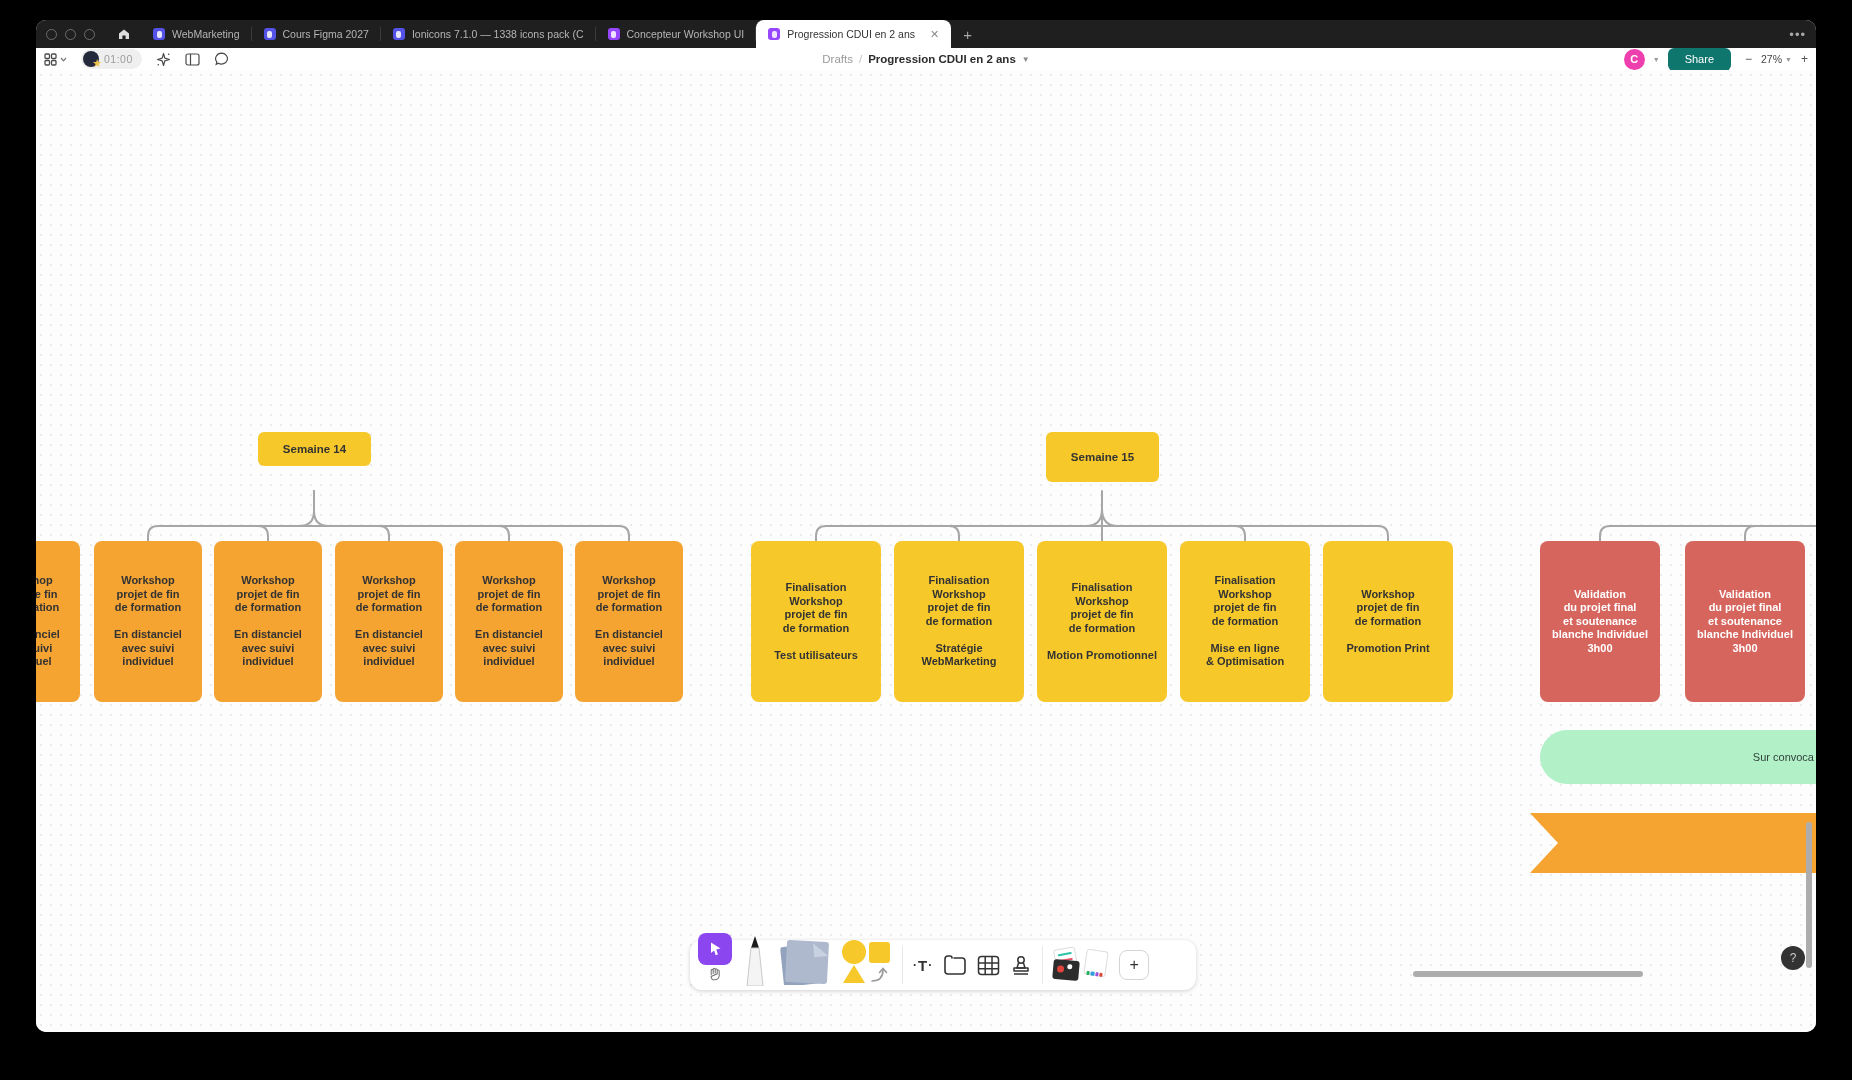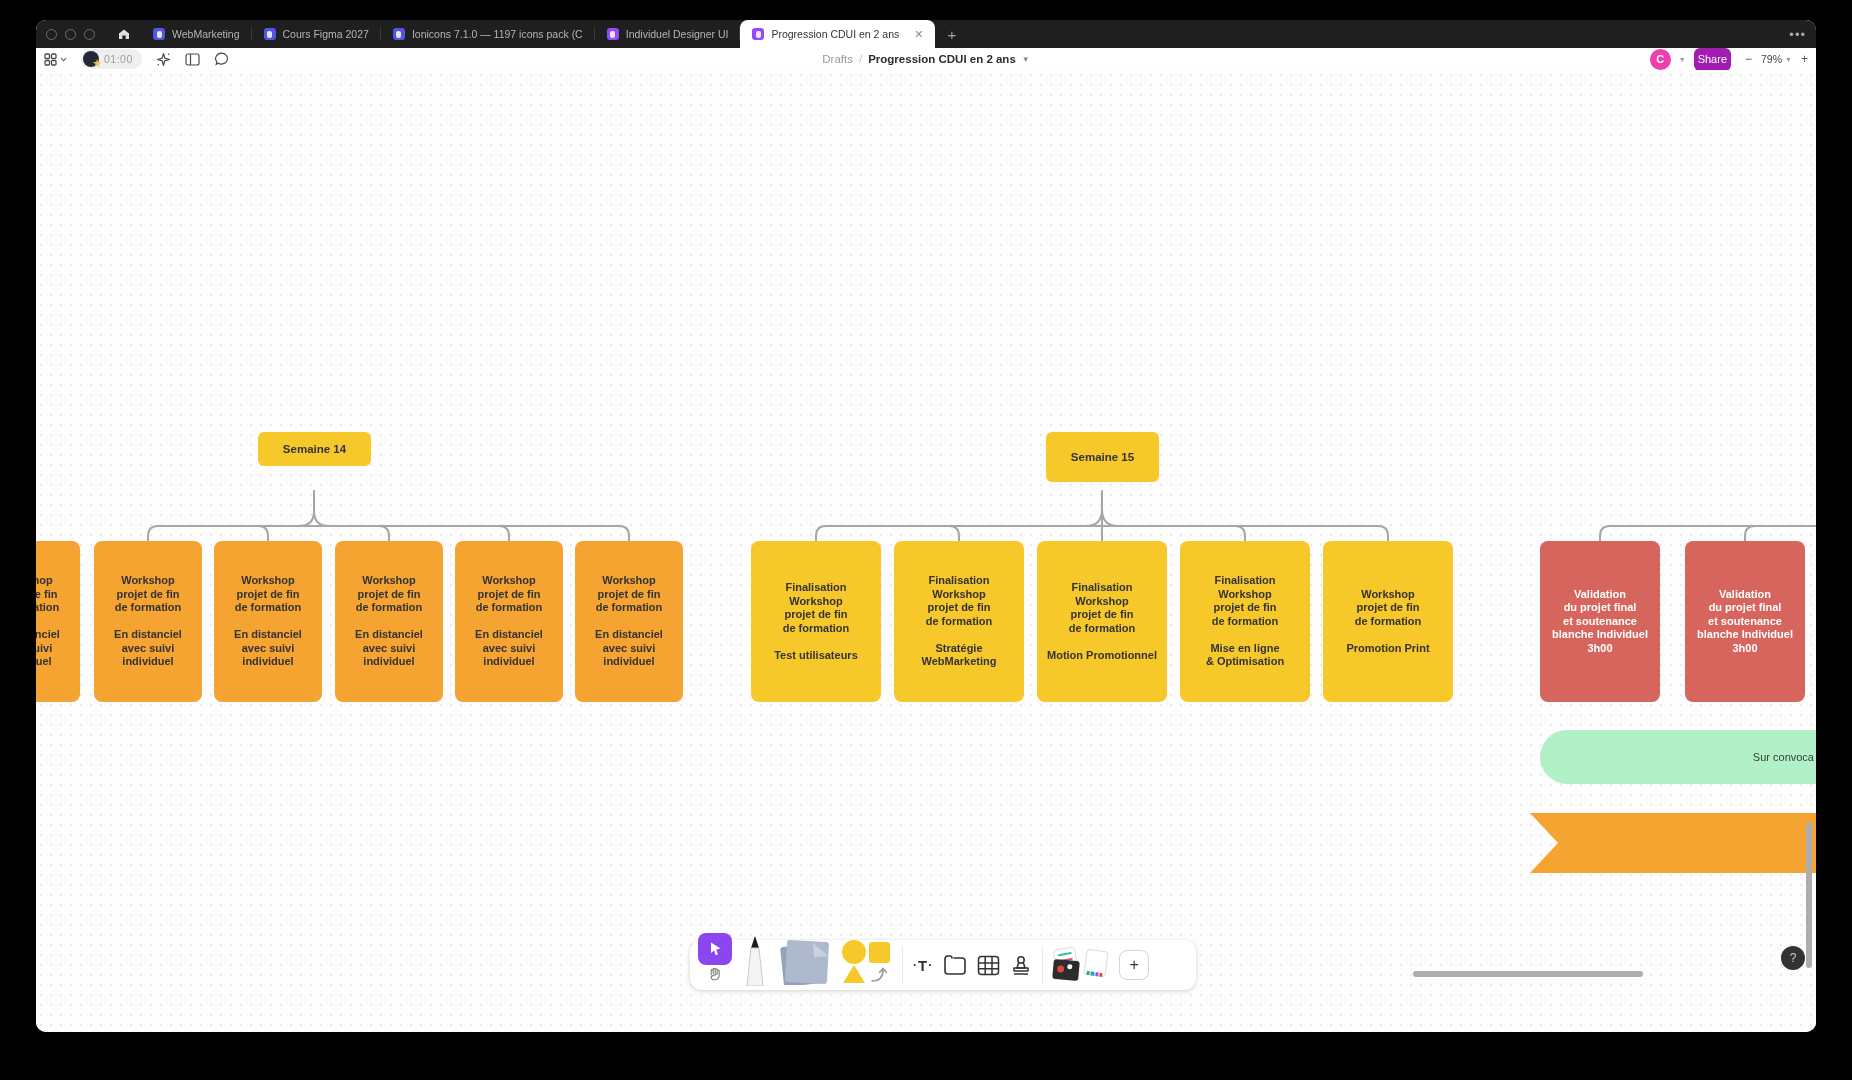--- a/index.html
+++ b/index.html
@@ -34,21 +34,21 @@
   .timer em { font-style:normal; color:#9b9b9b; font-size:10.5px; letter-spacing:.5px; }
   .tb-ic { color:#4a4a4a; display:flex; align-items:center; }
   .breadcrumb { position:absolute; left:50%; transform:translateX(-50%); top:0; height:22px; display:flex; align-items:center; gap:6px; font-size:11.5px; white-space:nowrap; }
   .breadcrumb .folder { color:#9a9a9a; }
   .breadcrumb .sep { color:#c0c0c0; }
   .breadcrumb .title { color:#2c2c2c; font-weight:600; }
   .breadcrumb .chev { color:#8a8a8a; font-size:8px; }
   .tb-right { position:absolute; right:8px; top:0; height:22px; display:flex; align-items:center; gap:8px; }
   .avatar { width:21px; height:21px; border-radius:50%; background:#ee3fae; color:#fff; font-size:11px; font-weight:700; display:flex; align-items:center; justify-content:center; }
   .chev-sm { color:#999; font-size:7px; }
-  .share-btn { background:#a21caf; color:#fff; font-size:11px; border:none; border-radius:6px; height:23px; padding:0 4px; display:flex; align-items:center; }
+  .share-btn { background:#0f766e; color:#fff; font-size:11px; border:none; border-radius:6px; height:23px; padding:0 17px; display:flex; align-items:center; }
   .zoomctl { display:flex; align-items:center; gap:9px; color:#555; font-size:12px; margin-left:6px; }
   .zoomctl .pct { font-size:10.5px; color:#444; display:flex; align-items:center; gap:3px; }
 
   
   .canvas { position:absolute; left:0; top:50px; right:0; bottom:0; background-color:#fdfdfd;
             background-image:radial-gradient(circle, rgba(0,0,0,.075) 1px, transparent 1.4px);
             background-size:10px 10px;padding-left:22px; }
   .abs { position:absolute; }
   .week-label { background:#f7c82a; border-radius:6px; display:flex; align-items:center; justify-content:center;
                 font-size:11.5px; font-weight:700; color:#333; }
@@ -120,28 +120,28 @@
       <span class="ticon design">
           <i></i>
         </span>
       <span>Cours Figma 2027</span>
         <span class="tdiv"></span>
     </div>
     <div class="tab">
       <span class="ticon design">
           <i></i>
         </span>
-      <span>Ionicons 7.1.0 — 1197 icons pack (C</span>
+      <span>Ionicons 7.1.0 — 1338 icons pack (C</span>
         <span class="tdiv"></span>
     </div>
     <div class="tab">
       <span class="ticon jam">
           <i></i>
         </span>
-      <span>Individuel Designer UI</span>
+      <span>Concepteur Workshop UI</span>
         <span class="tdiv"></span>
     </div>
     <div class="tab active">
       <span class="ticon jam">
           <i></i>
         </span>
       <span>Progression CDUI en 2 ans</span>
       <span class="close">✕</span>
     </div>
     <div class="newtab">+</div>
@@ -195,21 +195,21 @@
       <span class="chev">▼</span>
     </div>
 
     <div class="tb-right">
       <span class="avatar">C</span>
       <span class="chev-sm">▼</span>
       <button class="share-btn">Share</button>
       <span class="zoomctl">
         <span>−</span>
         <span class="pct">
-            <span>79%</span>
+            <span>27%</span>
             <span class="chev-sm">▼</span>
           </span>
         <span>+</span>
       </span>
     </div>
   </div>
 
   <div class="canvas">
 
     <svg class="connectors" width="1780" height="962" viewBox="0 0 1780 912" fill="none" stroke="#a6a6a6" stroke-width="2" stroke-linecap="round" stroke-linejoin="round">

